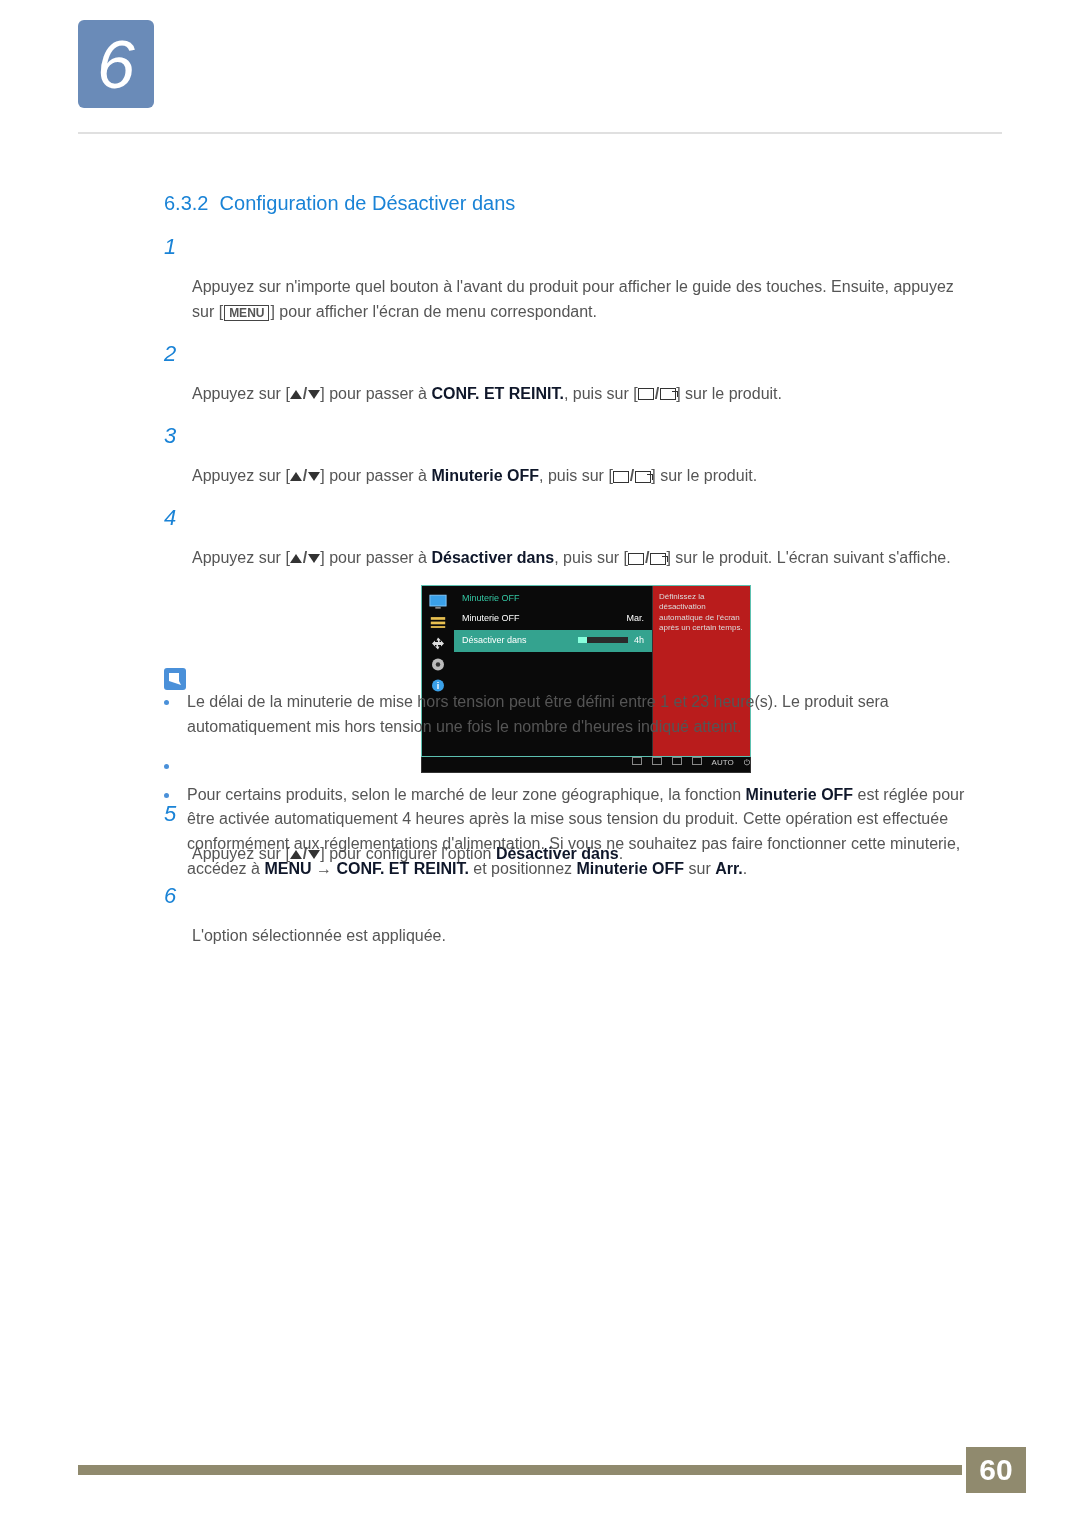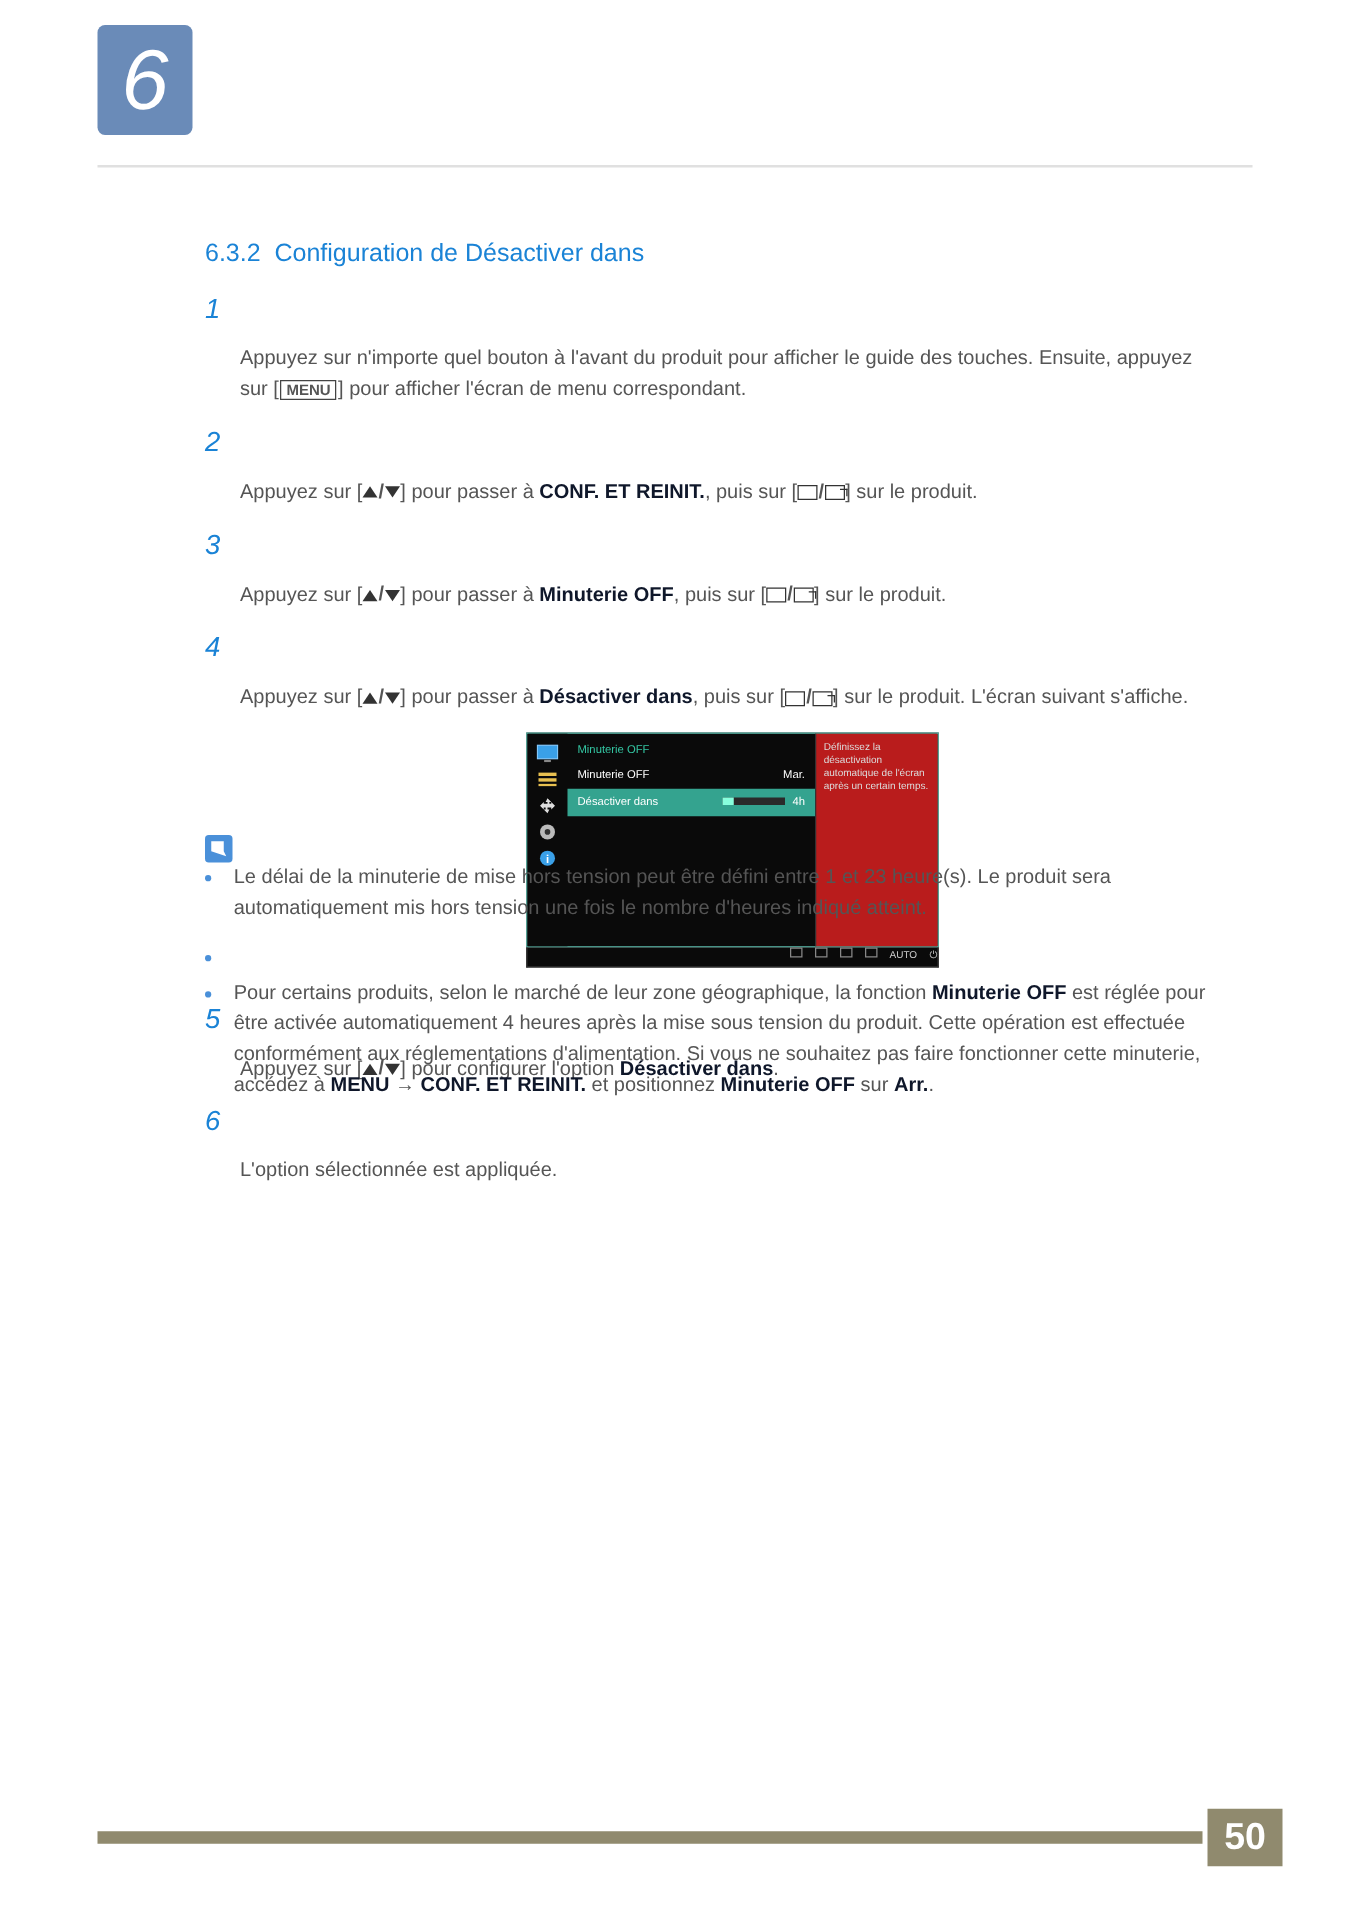--- a/index.html
+++ b/index.html
@@ -418,14 +418,14 @@
       <div class="dot"></div>
       <div>
         <span>Pour certains produits, selon le marché de leur zone géographique, la fonction </span><span class="hl-orange">Minuterie OFF</span><span> est réglée pour être activée automatiquement 4 heures après la mise sous tension du produit. Cette opération est effectuée conformément aux réglementations d'alimentation. Si vous ne souhaitez pas faire fonctionner cette minuterie, accédez à </span><span class="hl-orange">MENU</span><span class="arrow-sym"> → </span><span class="hl-orange">CONF. ET REINIT.</span><span> et positionnez </span><span class="hl-orange">Minuterie OFF</span><span> sur </span><span class="hl-orange">Arr.</span><span>.</span>
       </div>
     </div>
   </div>
 </div>
 
 <div class="footer">
   <div class="footer-bar"></div>
-  <div class="footer-page">50</div>
+  <div class="footer-page">60</div>
 </div>
 
 </body></html>

